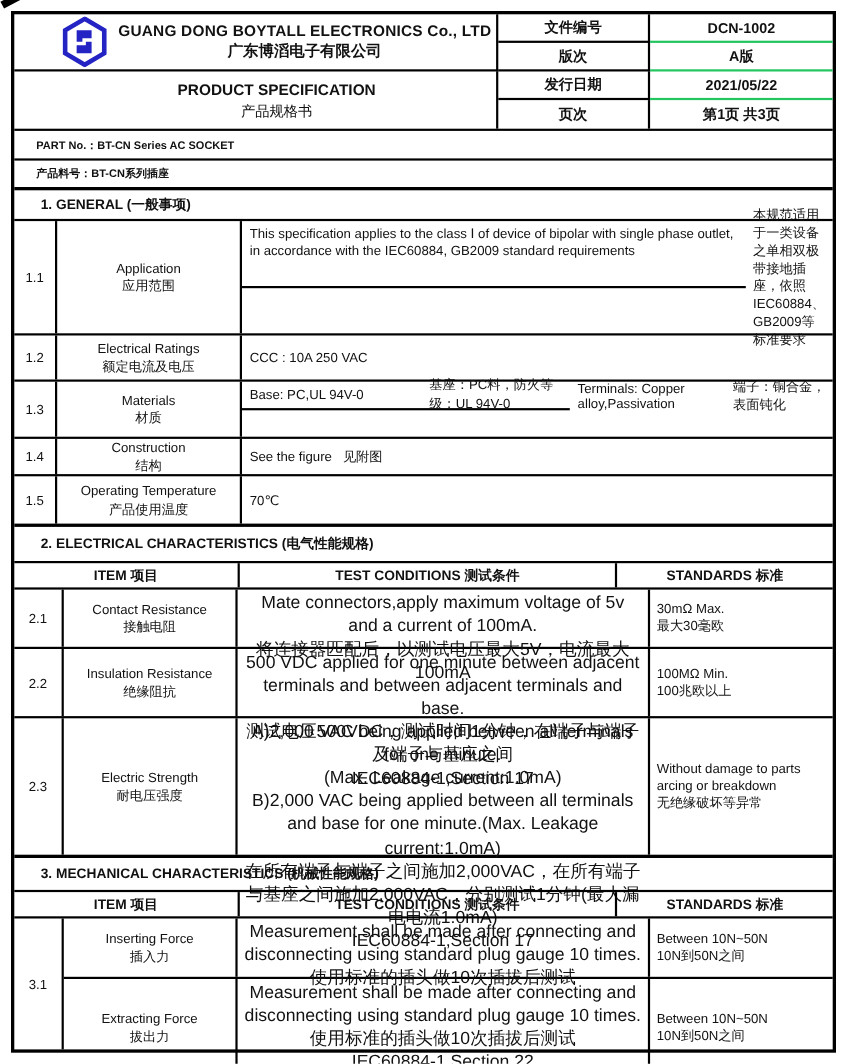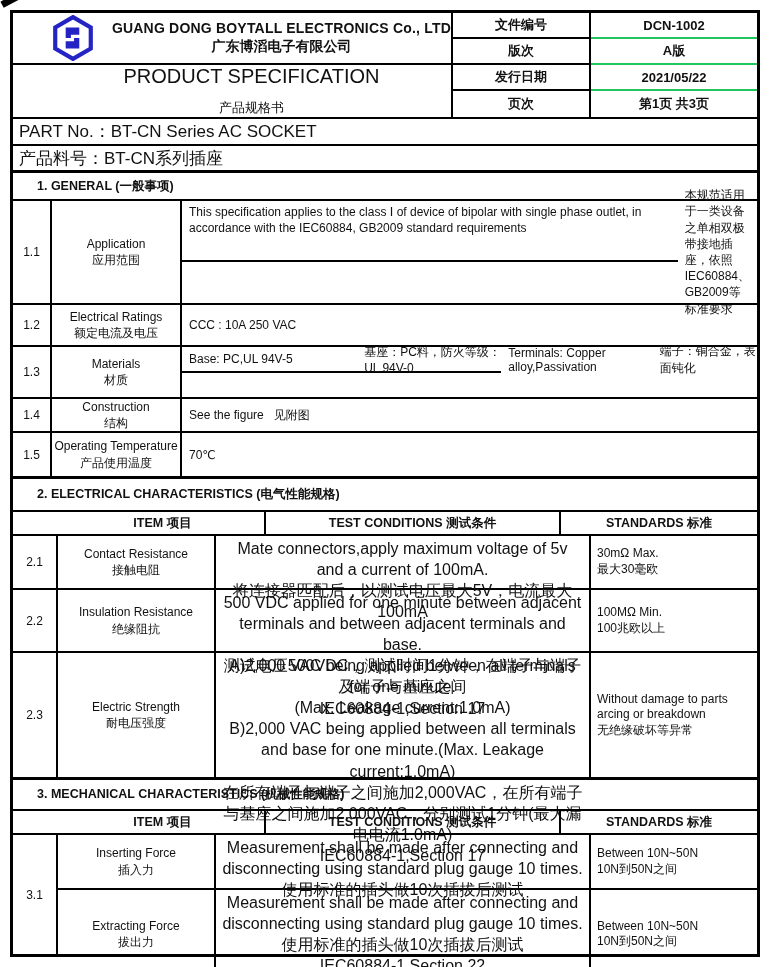--- a/index.html
+++ b/index.html
@@ -12,56 +12,56 @@
   .band { border-bottom:2px solid #000; }
   .thick { border-bottom-width:3px; }
   .nb { border-bottom:none; }
   .cc { display:flex; align-items:center; justify-content:center; text-align:right; }
   .col { flex-direction:column; }
 
   
   .hdr { height:106px; display:grid; grid-template-columns:440px 138px 166px;
          grid-template-rows:26px 26px 26px 26px; }
   .hdr-left { grid-column:1; border-right:2px solid #000; display:flex;
-              align-items:center; justify-content:space-between;padding-left:39px; }
+              align-items:center; justify-content:center;padding-left:39px; }
   .hdr-left.top { grid-row:1/3; border-bottom:2px solid #000; gap:9px; }
   .hdr-left.bot { grid-row:3/5; flex-direction:column; }
   .co-names { display:flex; flex-direction:column; align-items:center; }
   .co-en { font-weight:bold; font-size:14px; letter-spacing:.2px; }
   .co-cn { font-weight:bold; font-size:14px; margin-top:2px; }
-  .spec-en { font-weight:normal; font-size:20px; }
+  .spec-en { font-weight:bold; font-size:14px; }
   .spec-cn { font-weight:normal; font-size:13px; margin-top:3px; }
   .meta-l { border-right:2px solid #000; border-bottom:2px solid #000;
             font-weight:bold; font-size:13px; }
   .meta-v { border-bottom:2px solid #22c55e; font-weight:bold; font-size:13px; }
   .last-meta { border-bottom:none; }
 
   
-  .part { height:27px; display:flex; align-items:center; padding-left:6px;
-          font-weight:normal; font-size:17px; }
+  .part { height:27px; display:flex; align-items:center; padding-left:20px;
+          font-weight:bold; font-size:10px; }
   .sec-title { display:flex; align-items:center; padding-left:24px;
                font-weight:bold; font-size:12.5px; }
 
   
   .g-row { display:flex; }
   .g-num { width:39px; border-right:2px solid #000; font-size:12px; }
-  .g-label { width:130px; border-right:2px solid #000; font-size:12px; line-height:1.35; }
+  .g-label { width:168px; border-right:2px solid #000; font-size:12px; line-height:1.35; }
   .g-content { flex:1; display:flex; flex-direction:row; }
   .g-text { padding:3px 7px; font-size:12px; line-height:1.35; }
   .sub-en { height:61px; border-bottom:2px solid #000; }
   .sub-cn { flex:1; display:flex; align-items:center; }
   .g-single { flex:1; display:flex; align-items:center; padding-left:7px;
               font-size:12px; white-space:pre; }
   .mat-row { height:26px; display:flex; align-items:center; padding-left:7px; font-size:12px; }
   .mat-row.first { border-bottom:2px solid #000; }
   .mat-en1 { width:238px; } .mat-en2 { width:206px; }
 
   
   .t-hdr { height:24px; display:flex; font-weight:bold; font-size:12.5px; }
-  .th-item { width:205px; border-right:2px solid #000;margin-left:48px; }
+  .th-item { width:205px; border-right:2px solid #000; }
   .th-cond { flex:1; border-right:2px solid #000; }
   .th-std { width:196px; }
   .t-row { display:flex; }
   .t-num { width:45px; border-right:2px solid #000; font-size:12px; }
   .t-item { width:158px; border-right:2px solid #000; font-size:12px; line-height:1.35; }
   .t-cond { flex:1; border-right:2px solid #000; padding:2px 6px; font-size:16px;
             line-height:1.32; white-space:pre-line;text-align:center; }
   .t-std { width:166px; padding:2px 6px; font-size:12px; line-height:1.3;
            white-space:pre-line; display:flex; align-items:center; }
   .m-group { display:flex; }
@@ -131,21 +131,21 @@
   </div>
 
   <div class="g-row band" style="height:52px">
     <div class="g-num cc">1.3</div>
     <div class="g-label cc col">
       <span>Materials</span>
       <span>材质</span>
     </div>
     <div class="g-content">
       <div class="mat-row first">
-        <span class="mat-en1">Base: PC,UL 94V-5</span>
+        <span class="mat-en1">Base: PC,UL 94V-0</span>
         <span>基座：PC料，防火等级：UL 94V-0</span>
       </div>
       <div class="mat-row">
         <span class="mat-en2">Terminals: Copper alloy,Passivation</span>
         <span>端子：铜合金，表面钝化</span>
       </div>
     </div>
   </div>
 
   <div class="g-row band" style="height:34px">

